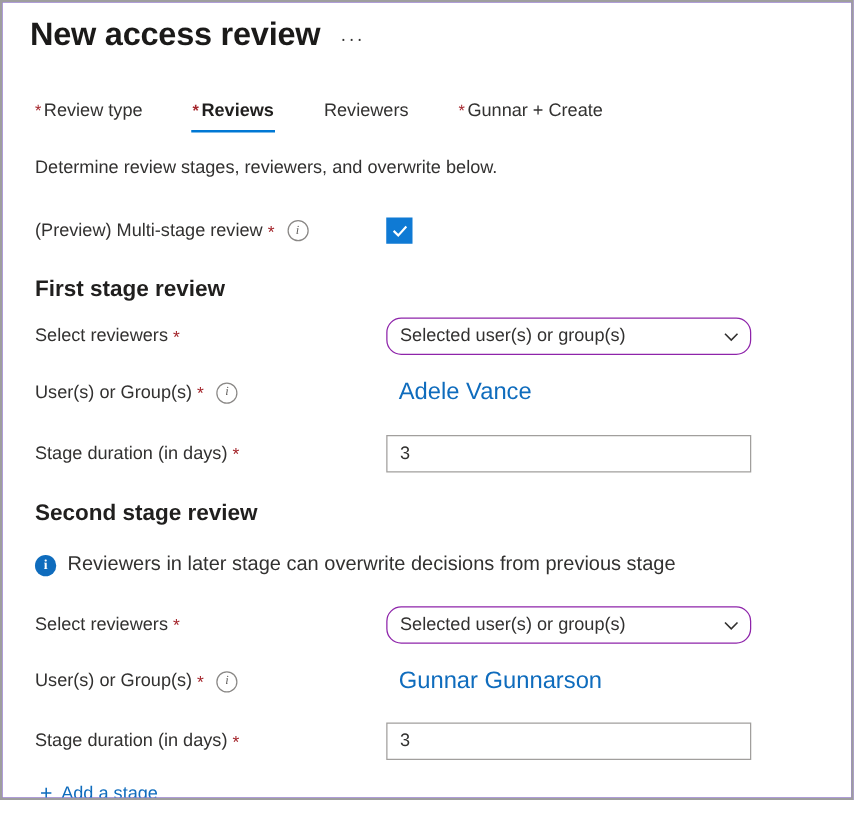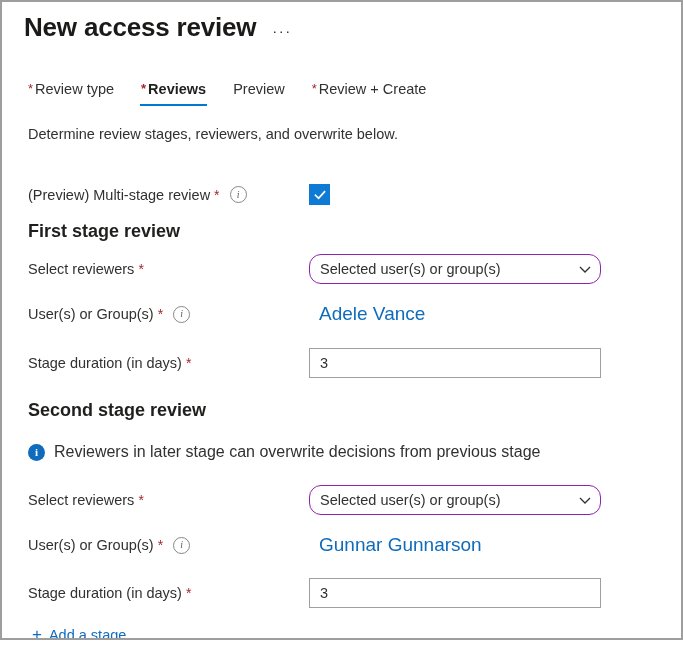--- a/index.html
+++ b/index.html
@@ -52,21 +52,21 @@
     user-select: none;
   }
 
   
   .tabs {
     position: absolute;
     left: 14px;
     top: 76px;
     display: flex;
     align-items: flex-end;
-    gap: 3px;
+    gap: 16px;
   }
   .tab {
     position: relative;
     padding: 2px 12px 10px 12px;
     font-size: 14.5px;
     color: #323130;
     cursor: pointer;
     white-space: nowrap;
     line-height: 18px;
   }
@@ -255,30 +255,30 @@
 
     <div class="tabs">
       <div class="tab">
         <span class="req">*</span><span>Review type</span>
       </div>
       <div class="tab active">
         <span class="req">*</span><span>Reviews</span>
         <span class="tab-underline"></span>
       </div>
       <div class="tab">
-        <span>Preview</span>
+        <span>Reviewers</span>
       </div>
       <div class="tab">
-        <span class="req">*</span><span>Review + Create</span>
+        <span class="req">*</span><span>Gunnar + Create</span>
       </div>
     </div>
 
     <div class="desc">Determine review stages, reviewers, and overwrite below.</div>
 
-    <div class="field-row" style="top:182px;">
+    <div class="field-row" style="top:172px;">
       <div class="field-label">
         <span>(Preview) Multi-stage review</span>
         <span class="req">*</span>
         <span class="info-outline">i</span>
       </div>
       <div class="checkbox">
         <svg width="14" height="14" viewBox="0 0 14 14" aria-hidden="true">
           <polyline points="2.5,7.3 5.6,10.3 11.5,3.8" fill="none" stroke="#ffffff" stroke-width="1.7" stroke-linecap="square"></polyline>
         </svg>
       </div>

